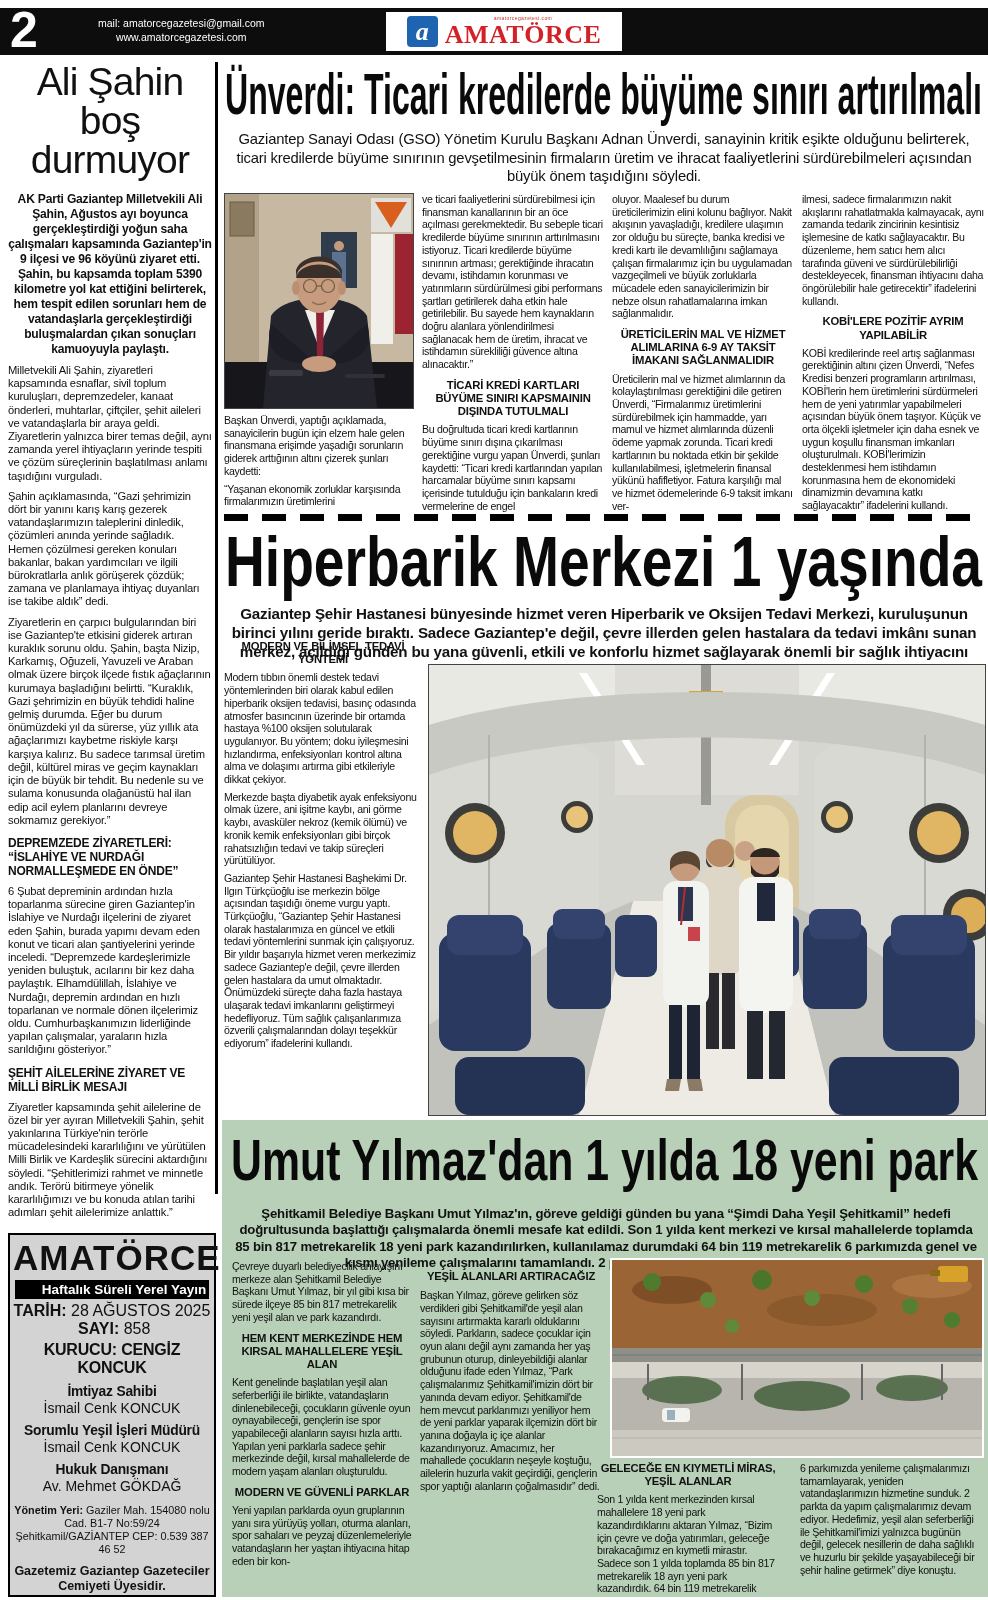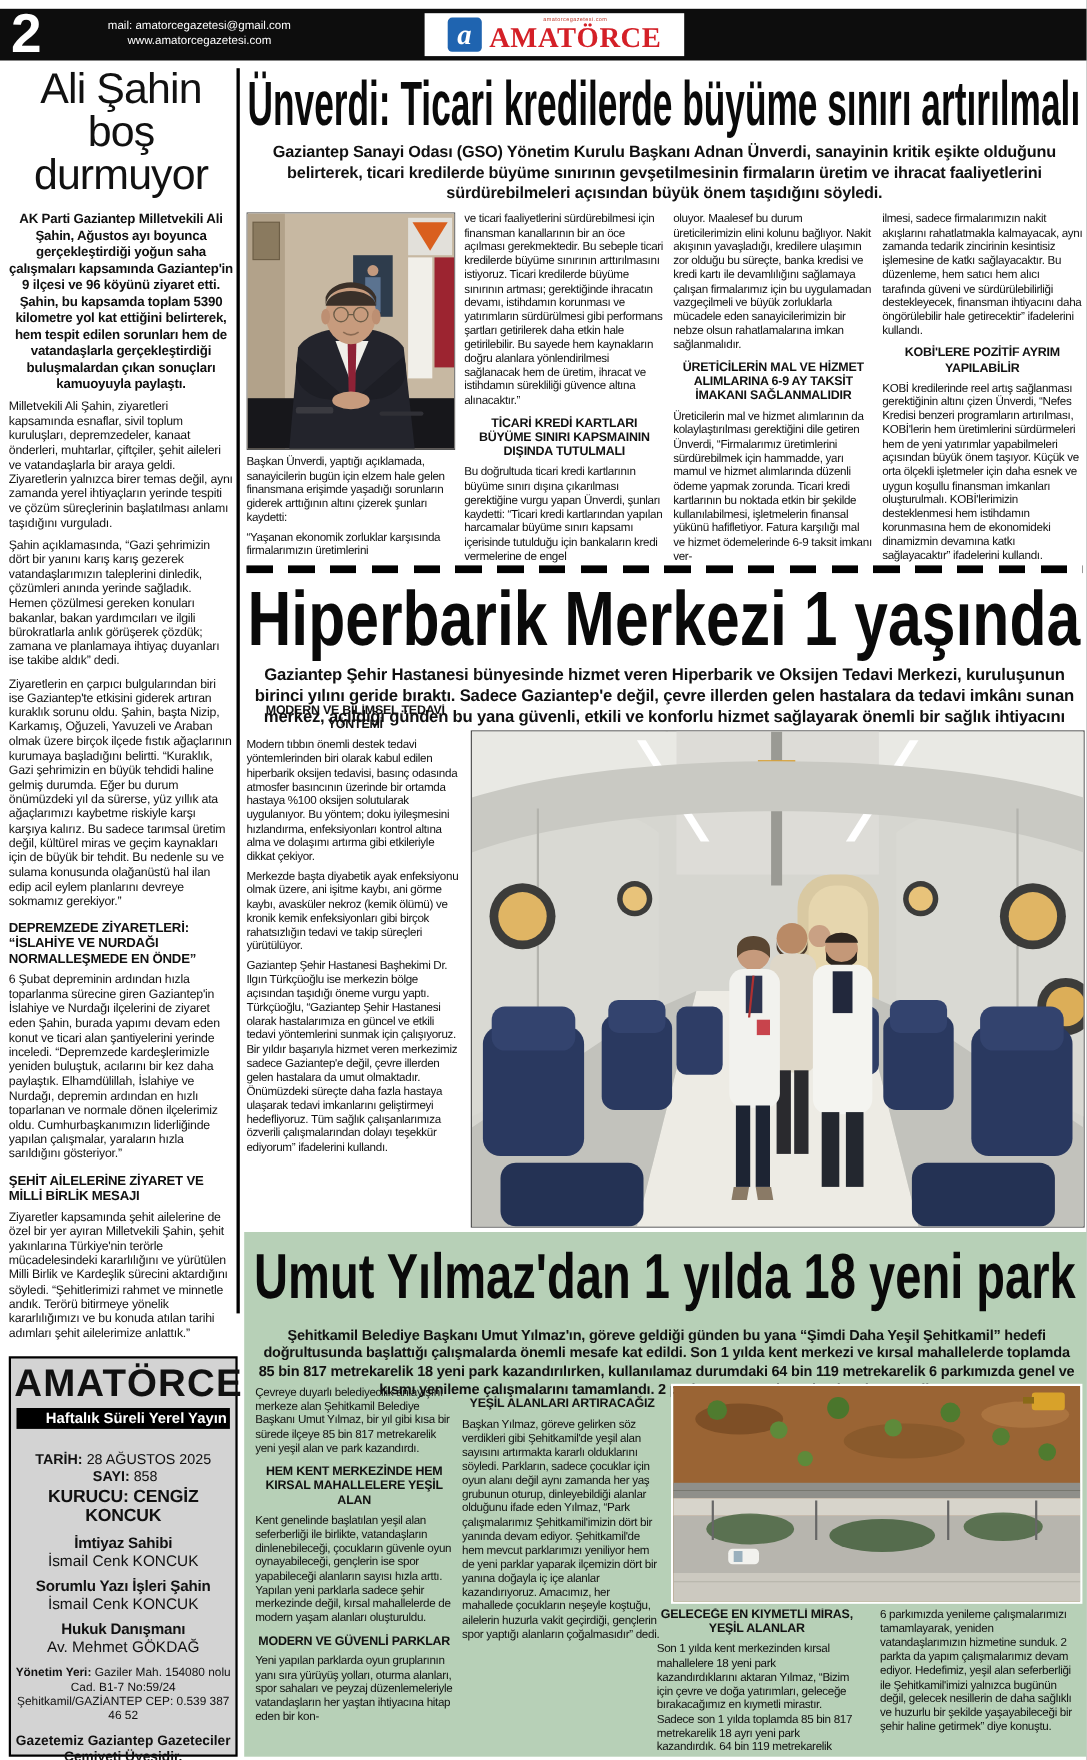--- a/index.html
+++ b/index.html
@@ -26,34 +26,34 @@
   .lt-lead{margin-top:13px;font-weight:bold;font-size:12.1px;line-height:15px;text-align:center;letter-spacing:-.2px;}
   .leftbody p{margin:7px 0 0;font-size:11.2px;line-height:13.2px;letter-spacing:-.2px;text-align:left;overflow-wrap:break-word;}
   .leftbody .lsub{margin:9px 0 1px;font-weight:bold;font-size:12px;line-height:14px;}
   .vline{position:absolute;left:215px;top:62px;width:3px;height:1132px;background:#000;}
 
   
   .masthead{position:absolute;left:8px;top:1233px;width:198px;height:356px;background:#d3d3d3;
             border:2px solid #000;text-align:center;padding:2px 3px;}
   .m-title{font-size:35px;font-weight:bold;letter-spacing:1px;line-height:38px;margin-top:2px;}
   .m-bar{background:#000;color:#fff;font-weight:bold;font-size:13.5px;line-height:19px;margin:3px 2px;padding-left:24px;}
-  .m-row{font-size:13px;margin-top:20px;}
+  .m-row{font-size:16px;margin-top:3px;}
   .m-row b{font-weight:bold;}
   .m-founder{font-weight:bold;font-size:16px;letter-spacing:-.2px;margin-top:3px;}
   .m-role{font-weight:bold;font-size:13.8px;line-height:16px;margin-top:7px;letter-spacing:-.2px;}
   .m-name{font-size:14px;line-height:16px;}
   .m-addr{font-size:10.8px;line-height:13px;margin-top:10px;}
   .m-member{font-weight:bold;font-size:12.5px;line-height:15px;margin-top:8px;}
   .m-print{background:#000;color:#fff;font-weight:bold;font-size:10.8px;line-height:13.5px;margin:7px 2px 0;padding:3px 2px;}
 
   
   svg.headline text{font-family:"Liberation Sans",sans-serif;font-weight:bold;fill:#0a0a0a;}
 
   
-  .u-sub{position:absolute;left:228px;top:130px;width:752px;text-align:center;font-weight:bold;
+  .u-sub{position:absolute;left:228px;top:130px;width:752px;text-align:center;font-weight:normal;
          font-size:14.8px;line-height:18.6px;letter-spacing:-.2px;}
   .ucol{position:absolute;top:193px;height:324px;overflow:hidden;}
   .bodytxt p{margin:5px 0 0;font-size:10.6px;line-height:12.7px;letter-spacing:-.3px;overflow-wrap:break-word;}
   .bodytxt .colsub{margin:8px 0 0;font-weight:bold;font-size:11.3px;line-height:13.2px;text-align:center;letter-spacing:-.2px;}
   .photo-frame{border:1px solid #444;display:block;}
   .dashrule{position:absolute;left:224px;top:514px;width:760px;height:7px;
             background:repeating-linear-gradient(90deg,#000 0 24px,transparent 24px 38px);}
 
   
   .h-sub{position:absolute;left:226px;top:604px;width:756px;text-align:center;font-weight:bold;
@@ -110,21 +110,21 @@
     <div class="m-bar">Haftalık Süreli Yerel Yayın</div>
     <div class="m-row">
       <b>TARİH:</b>
       <span>28 AĞUSTOS 2025</span>
       &nbsp;<b>SAYI:</b>
       <span>858</span>
     </div>
     <div class="m-founder">KURUCU: CENGİZ KONCUK</div>
     <div class="m-role">İmtiyaz Sahibi</div>
     <div class="m-name">İsmail Cenk KONCUK</div>
-    <div class="m-role">Sorumlu Yazı İşleri Şahin</div>
+    <div class="m-role">Sorumlu Yeşil İşleri Müdürü</div>
     <div class="m-name">İsmail Cenk KONCUK</div>
     <div class="m-role">Hukuk Danışmanı</div>
     <div class="m-name">Av. Mehmet GÖKDAĞ</div>
     <div class="m-addr">
       <b>Yönetim Yeri:</b>
       <span>Gaziler Mah. 154080 nolu Cad. B1-7 No:59/24 Şehitkamil/GAZİANTEP CEP: 0.539 387 46 52</span>
     </div>
     <div class="m-member">Gazetemiz Gaziantep Gazeteciler Cemiyeti Üyesidir.</div>
     <div class="m-print">BASKI:  Gaziantep GAP tesislerinde basılmaktadır. İsmetpaşa mah. 7 Nolu Sokak No:17</div>
 

